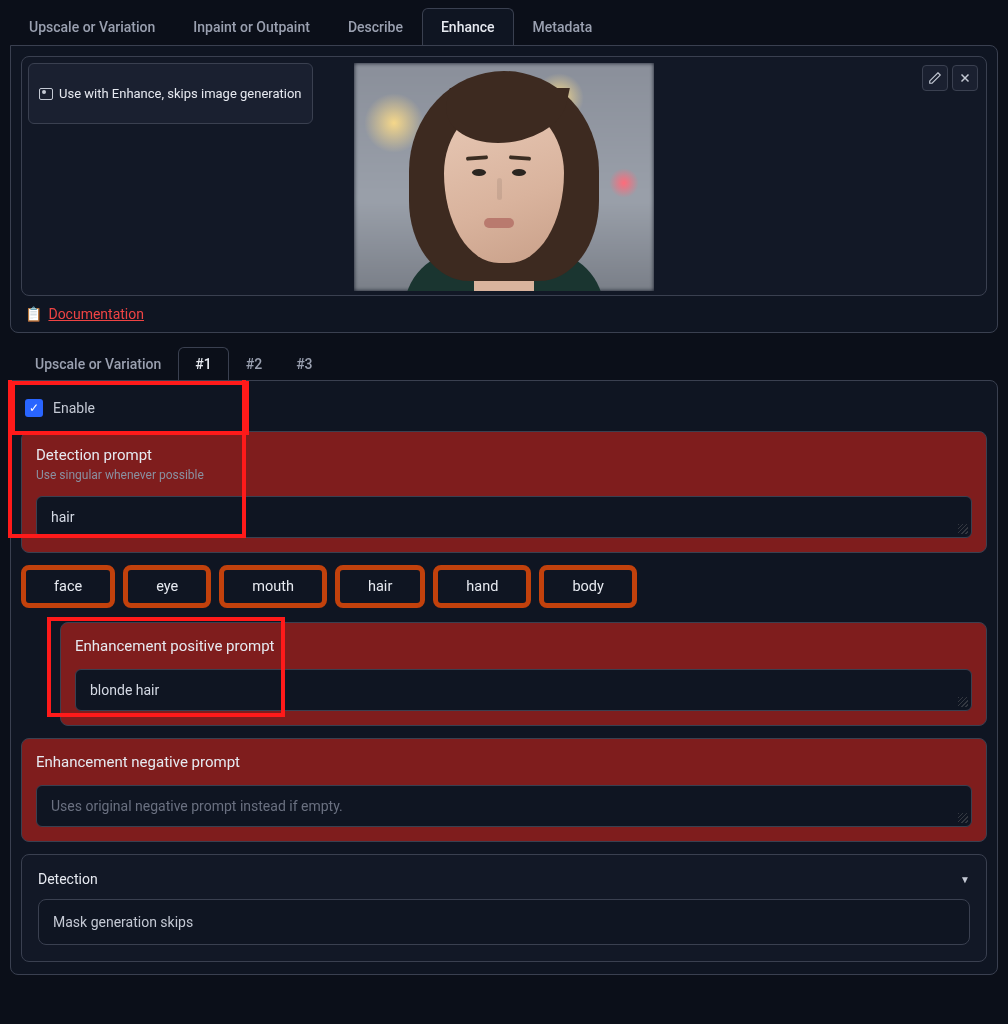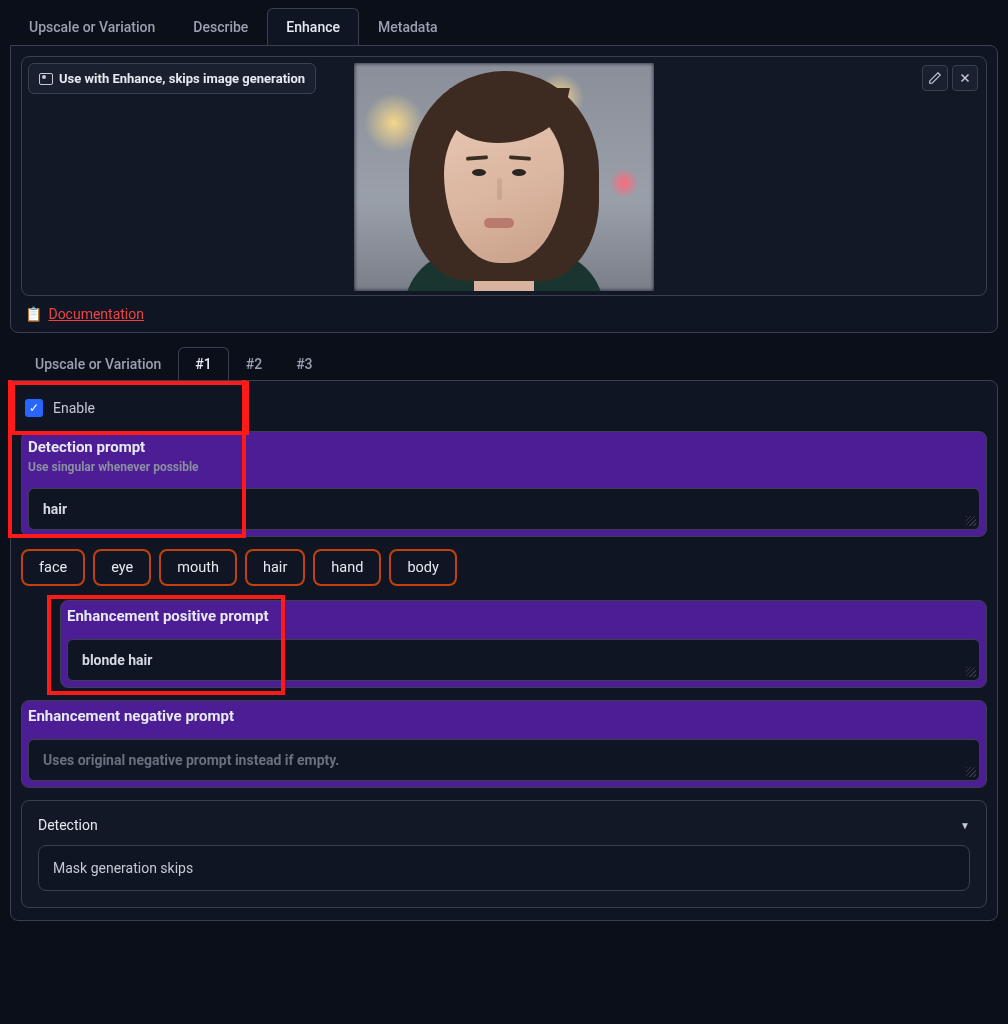--- a/index.html
+++ b/index.html
@@ -50,26 +50,26 @@
   position: relative;
   overflow: hidden;
 }
 .upload-banner {
   position: absolute;
   top: 6px;
   left: 6px;
   background: #1a2030;
   border: 1px solid #3a4050;
   border-radius: 6px;
-  padding: 7px 10px;
+  padding: 22px 10px;
   display: flex;
   align-items: center;
   gap: 6px;
   font-size: 13px;
-  font-weight: 700;
+  font-weight: 400;
   color: #e6e9f0;
 }
 .corner-btns {
   position: absolute;
   top: 8px;
   right: 8px;
   display: flex;
   gap: 4px;
 }
 .icon-btn {
@@ -139,24 +139,23 @@
 .highlight-box { border:4px solid #ff1a1a; position:relative; z-index:5;}
 .enable-row {
   display:flex; align-items:center; gap:10px;
   padding:14px 10px;
   background:#0f1522;
 }
 .checkbox { width:18px; height:18px; background:#2965ff; border-radius:3px; display:flex; align-items:center; justify-content:center; color:#fff; font-size:12px; cursor:pointer;}
 .section {
   border:1px solid #3a4050;
   border-radius:8px;
-  background:#4c1d95;
-  padding:6px;
+  background:#7f1d1d;
+  padding:14px;
   margin-bottom:12px;
-  font-weight:bold;
 }
 .section .label { color:#e6e9f0; font-size:15px; margin-bottom:4px;}
 .section .sublabel { color:#8a90a0; font-size:12px;}
 .textarea {
   width:100%;
   background:#0f1522;
   border:1px solid #3a4050;
   border-radius:6px;
   padding:12px 14px;
   margin-top:14px;
@@ -164,21 +163,21 @@
   font-size:14px;
   resize:none;
   font-family:inherit;
   position:relative;
 }
 .textarea.placeholder { color:#6a7080;}
 .resize-corner { position:absolute; right:3px; bottom:3px; width:10px;height:10px; opacity:0.3;
   background:repeating-linear-gradient(135deg, #888 0, #888 1px, transparent 1px, transparent 3px);}
 .quick-title { display:flex; align-items:center; gap:6px; color:#e6e9f0; font-size:13px; margin:18px 0 10px 2px; font-weight:500;}
 .chips { display:flex; gap:8px; flex-wrap:wrap; margin-bottom:14px;}
-.chip { border:2px solid #c2410c; background:transparent; color:#e6e9f0; padding:8px 16px; border-radius:8px; cursor:pointer; font-size:14.5px;}
+.chip { border:5px solid #c2410c; background:transparent; color:#e6e9f0; padding:8px 28px; border-radius:8px; cursor:pointer; font-size:14.5px;}
 .accordion {
   border:1px solid #3a4050; border-radius:8px; background:#121826;
   padding:16px; margin-bottom:12px;
 }
 .acc-head { display:flex; justify-content:space-between; align-items:center; color:#e6e9f0; cursor:pointer; margin-bottom:12px;}
 .inner-box { border:1px solid #3a4050; border-radius:8px; background:#0f1522; padding:14px;}
 .select {
   border:1px solid #3a4050; border-radius:8px; background:#0f1522;
   padding:14px 16px; display:flex; justify-content:space-between; align-items:center;
   color:#e6e9f0; cursor:pointer; margin-top:12px;
@@ -189,20 +188,21 @@
 }
 .img-icon::after { content:""; position:absolute; width:4px;height:4px;border-radius:50%;background:#c4c9d4; top:1px;left:2px;}
 .list-icon { display:inline-flex; flex-direction:column; gap:2px;}
 .list-icon span{ display:block; width:12px;height:1.5px; background:#c4c9d4;}
 </style>
 </head>
 <body>
 
 <div class="tabs">
   <div class="tab">Upscale or Variation</div>
+  <div class="tab">Inpaint or Outpaint</div>
   <div class="tab">Describe</div>
   <div class="tab active">Enhance</div>
   <div class="tab">Metadata</div>
 </div>
 
 <div class="panel" style="border-top-left-radius:0;">
   <div class="upload-box">
     <div class="upload-banner">
       <span class="img-icon"></span>
       <span>Use with Enhance, skips image generation</span>

